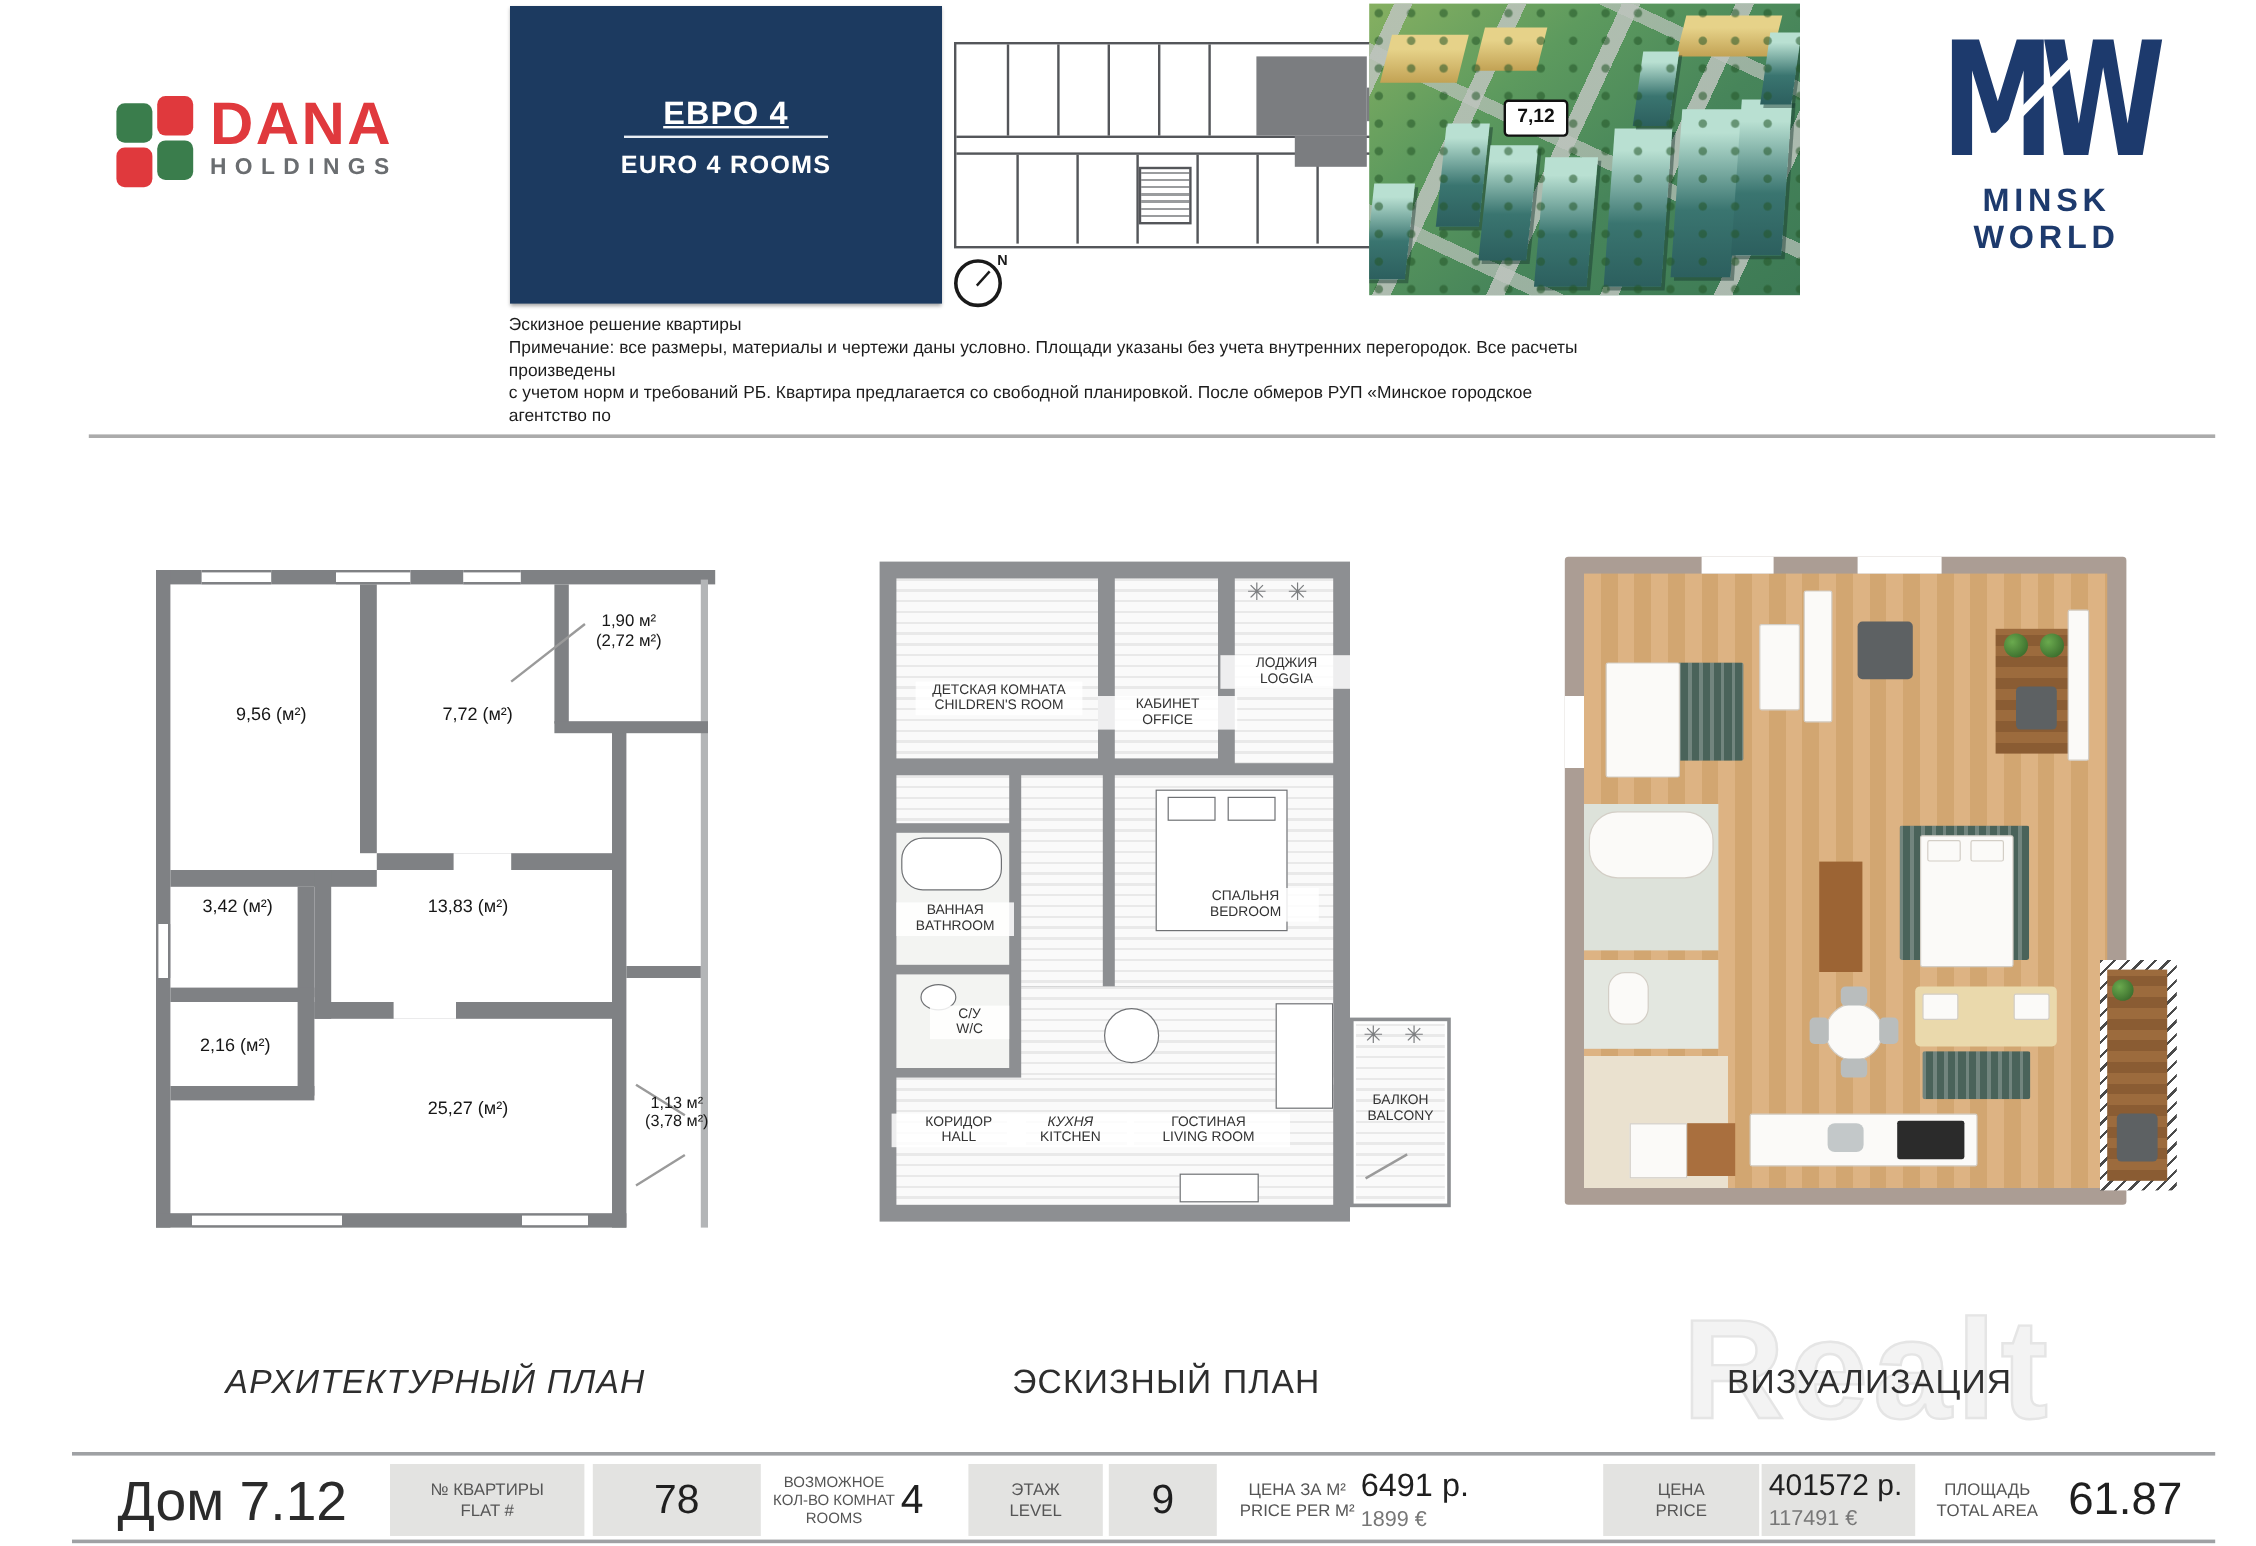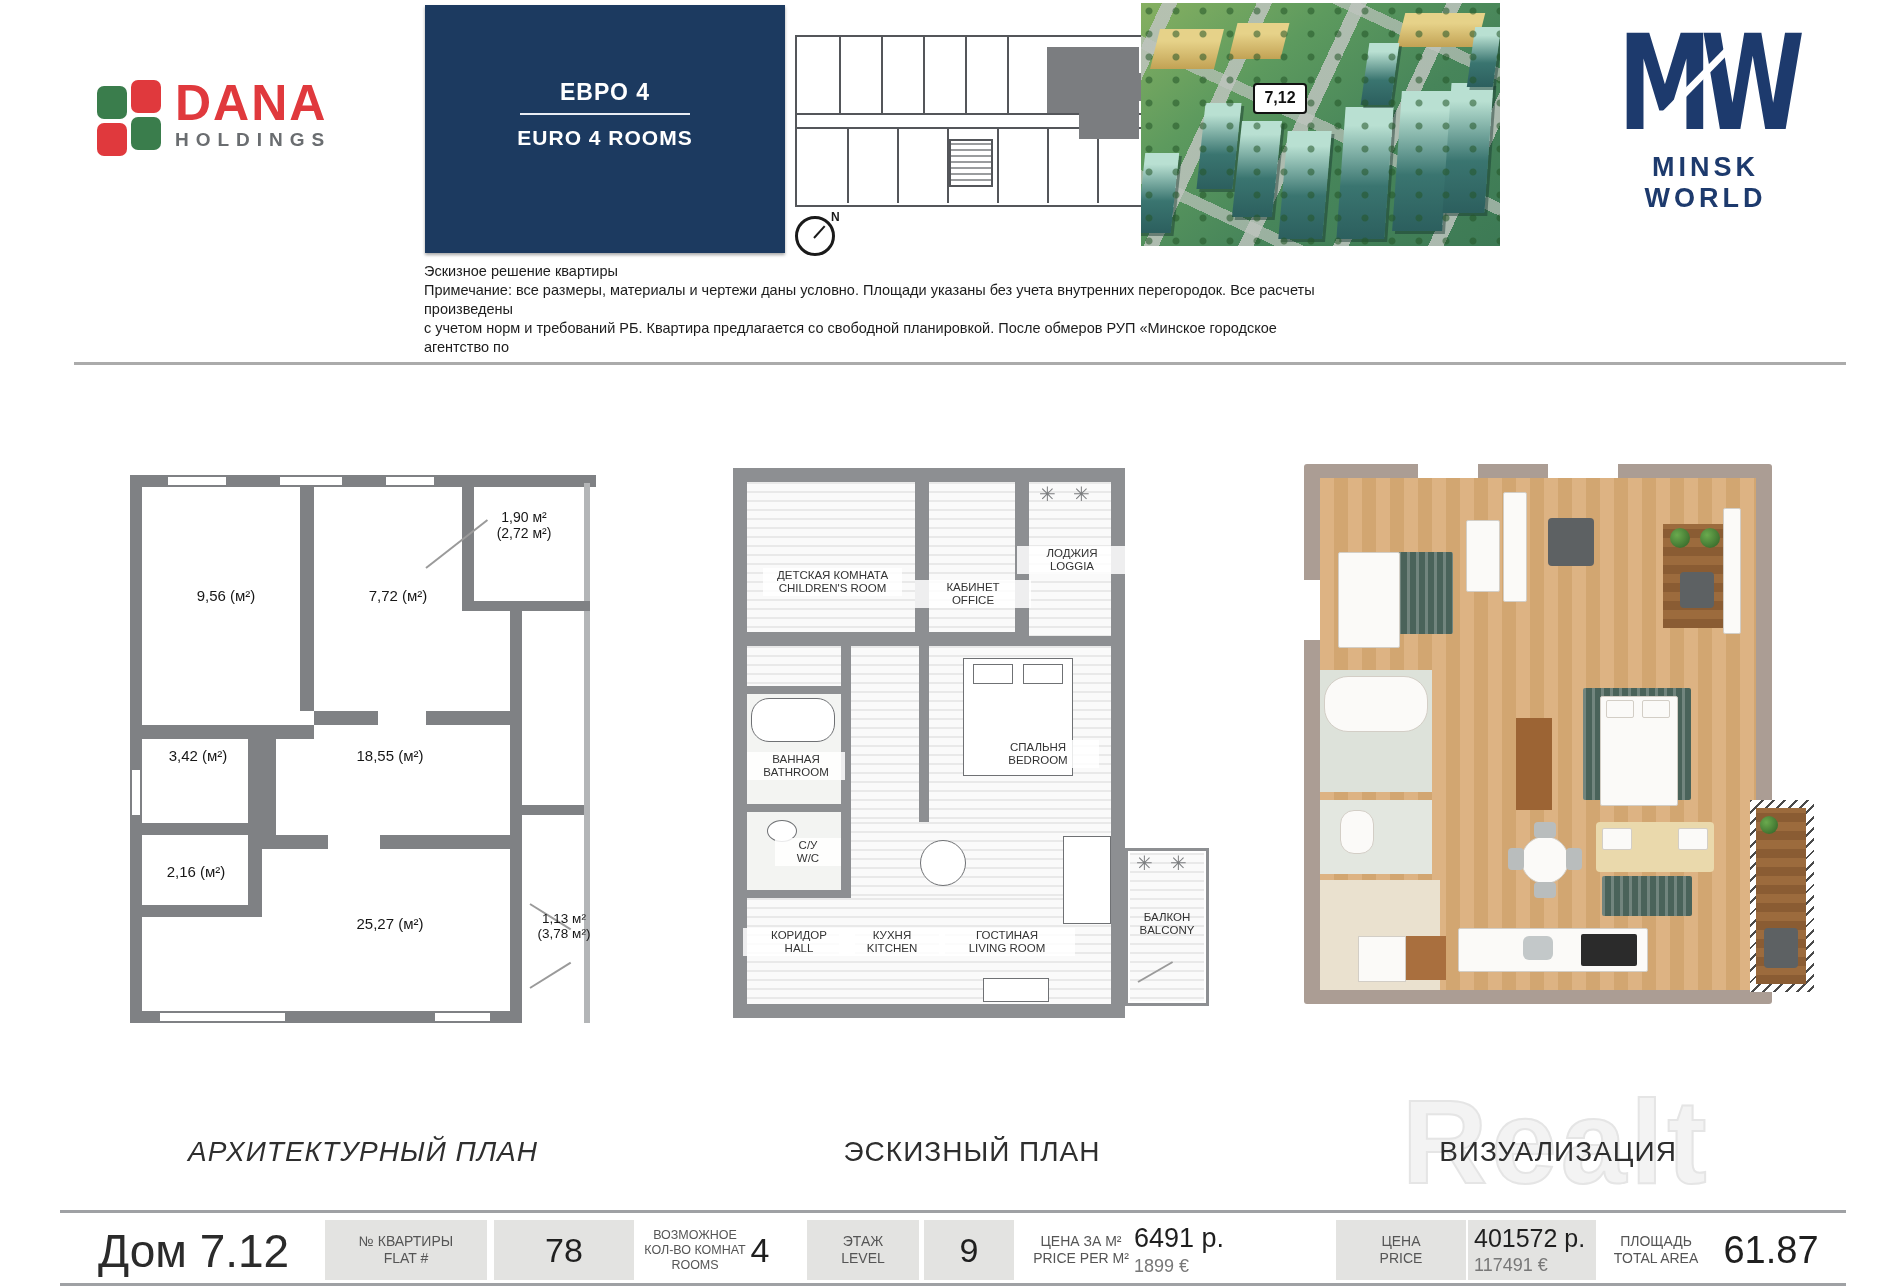--- a/index.html
+++ b/index.html
@@ -98,21 +98,21 @@
     <span class="sq" style="left:0;top:45px;width:30px;height:33px;background:#e0393d;"></span>
     <span class="sq" style="left:34px;top:2px;width:30px;height:33px;background:#e0393d;"></span>
     <span class="sq" style="left:34px;top:39px;width:30px;height:33px;background:#3a7d4c;"></span>
     <div class="abs" style="left:78px;top:2px;">
       <div id="dana-word">DANA</div>
       <div id="dana-sub">HOLDINGS</div>
     </div>
   </div>
 
   <div id="unit-box">
-    <div class="t" style="top:74px;font-size:23px;">ЕВРО 4</div>
+    <div class="t" style="top:74px;font-size:27px;text-decoration:underline;">ЕВРО 4</div>
     <div id="unit-divider"></div>
     <div class="t" style="top:121px;font-size:21px;">EURO 4 ROOMS</div>
   </div>
 
   <div id="schematic">
     <div class="ln" style="left:0;top:76px;width:352px;height:2px;"></div>
     <div class="ln" style="left:0;top:90px;width:352px;height:2px;"></div>
     <div class="ln" style="left:42px;top:0;width:2px;height:76px;"></div>
     <div class="ln" style="left:84px;top:0;width:2px;height:76px;"></div>
     <div class="ln" style="left:126px;top:0;width:2px;height:76px;"></div>
@@ -199,21 +199,21 @@
     <div class="diag" style="left:296px;top:92px;width:78px;transform:rotate(-38deg);"></div>
     <div class="diag" style="left:400px;top:428px;width:48px;transform:rotate(32deg);"></div>
     <div class="diag" style="left:400px;top:512px;width:48px;transform:rotate(-32deg);"></div>
     <div class="lbl" style="left:36px;top:112px;width:120px;text-align:center;">9,56 (м²)</div>
     <div class="lbl" style="left:208px;top:112px;width:120px;">7,72 (м²)</div>
     <div class="lbl" style="left:330px;top:34px;width:128px;font-size:14px;">
       <span style="display:block;">1,90 м²</span>
       <span style="display:block;">(2,72 м²)</span>
     </div>
     <div class="lbl" style="left:8px;top:272px;width:120px;">3,42 (м²)</div>
-    <div class="lbl" style="left:195px;top:272px;width:130px;">18,55 (м²)</div>
+    <div class="lbl" style="left:195px;top:272px;width:130px;">13,83 (м²)</div>
     <div class="lbl" style="left:6px;top:388px;width:120px;">2,16 (м²)</div>
     <div class="lbl" style="left:195px;top:440px;width:130px;">25,27 (м²)</div>
     <div class="lbl" style="left:392px;top:436px;width:84px;font-size:13.5px;">
       <span style="display:block;">1,13 м²</span>
       <span style="display:block;">(3,78 м²)</span>
     </div>
   </div>
 
   <div id="sketch">
     <div id="sketch-body"></div>
@@ -268,21 +268,21 @@
     </div>
     <div class="slbl" style="left:244px;top:272px;width:118px;">
       <span style="display:block;">СПАЛЬНЯ</span>
       <span style="display:block;">BEDROOM</span>
     </div>
     <div class="slbl" style="left:10px;top:460px;width:108px;">
       <span style="display:block;">КОРИДОР</span>
       <span style="display:block;">HALL</span>
     </div>
     <div class="slbl" style="left:106px;top:460px;width:102px;">
-      <span style="display:block;">КУХНЯ</span>
+      <span style="display:block;font-style:italic;">КУХНЯ</span>
       <span style="display:block;">KITCHEN</span>
     </div>
     <div class="slbl" style="left:206px;top:460px;width:132px;">
       <span style="display:block;">ГОСТИНАЯ</span>
       <span style="display:block;">LIVING ROOM</span>
     </div>
     <div class="slbl" style="left:386px;top:442px;width:92px;background:transparent;">
       <span style="display:block;">БАЛКОН</span>
       <span style="display:block;">BALCONY</span>
     </div>

